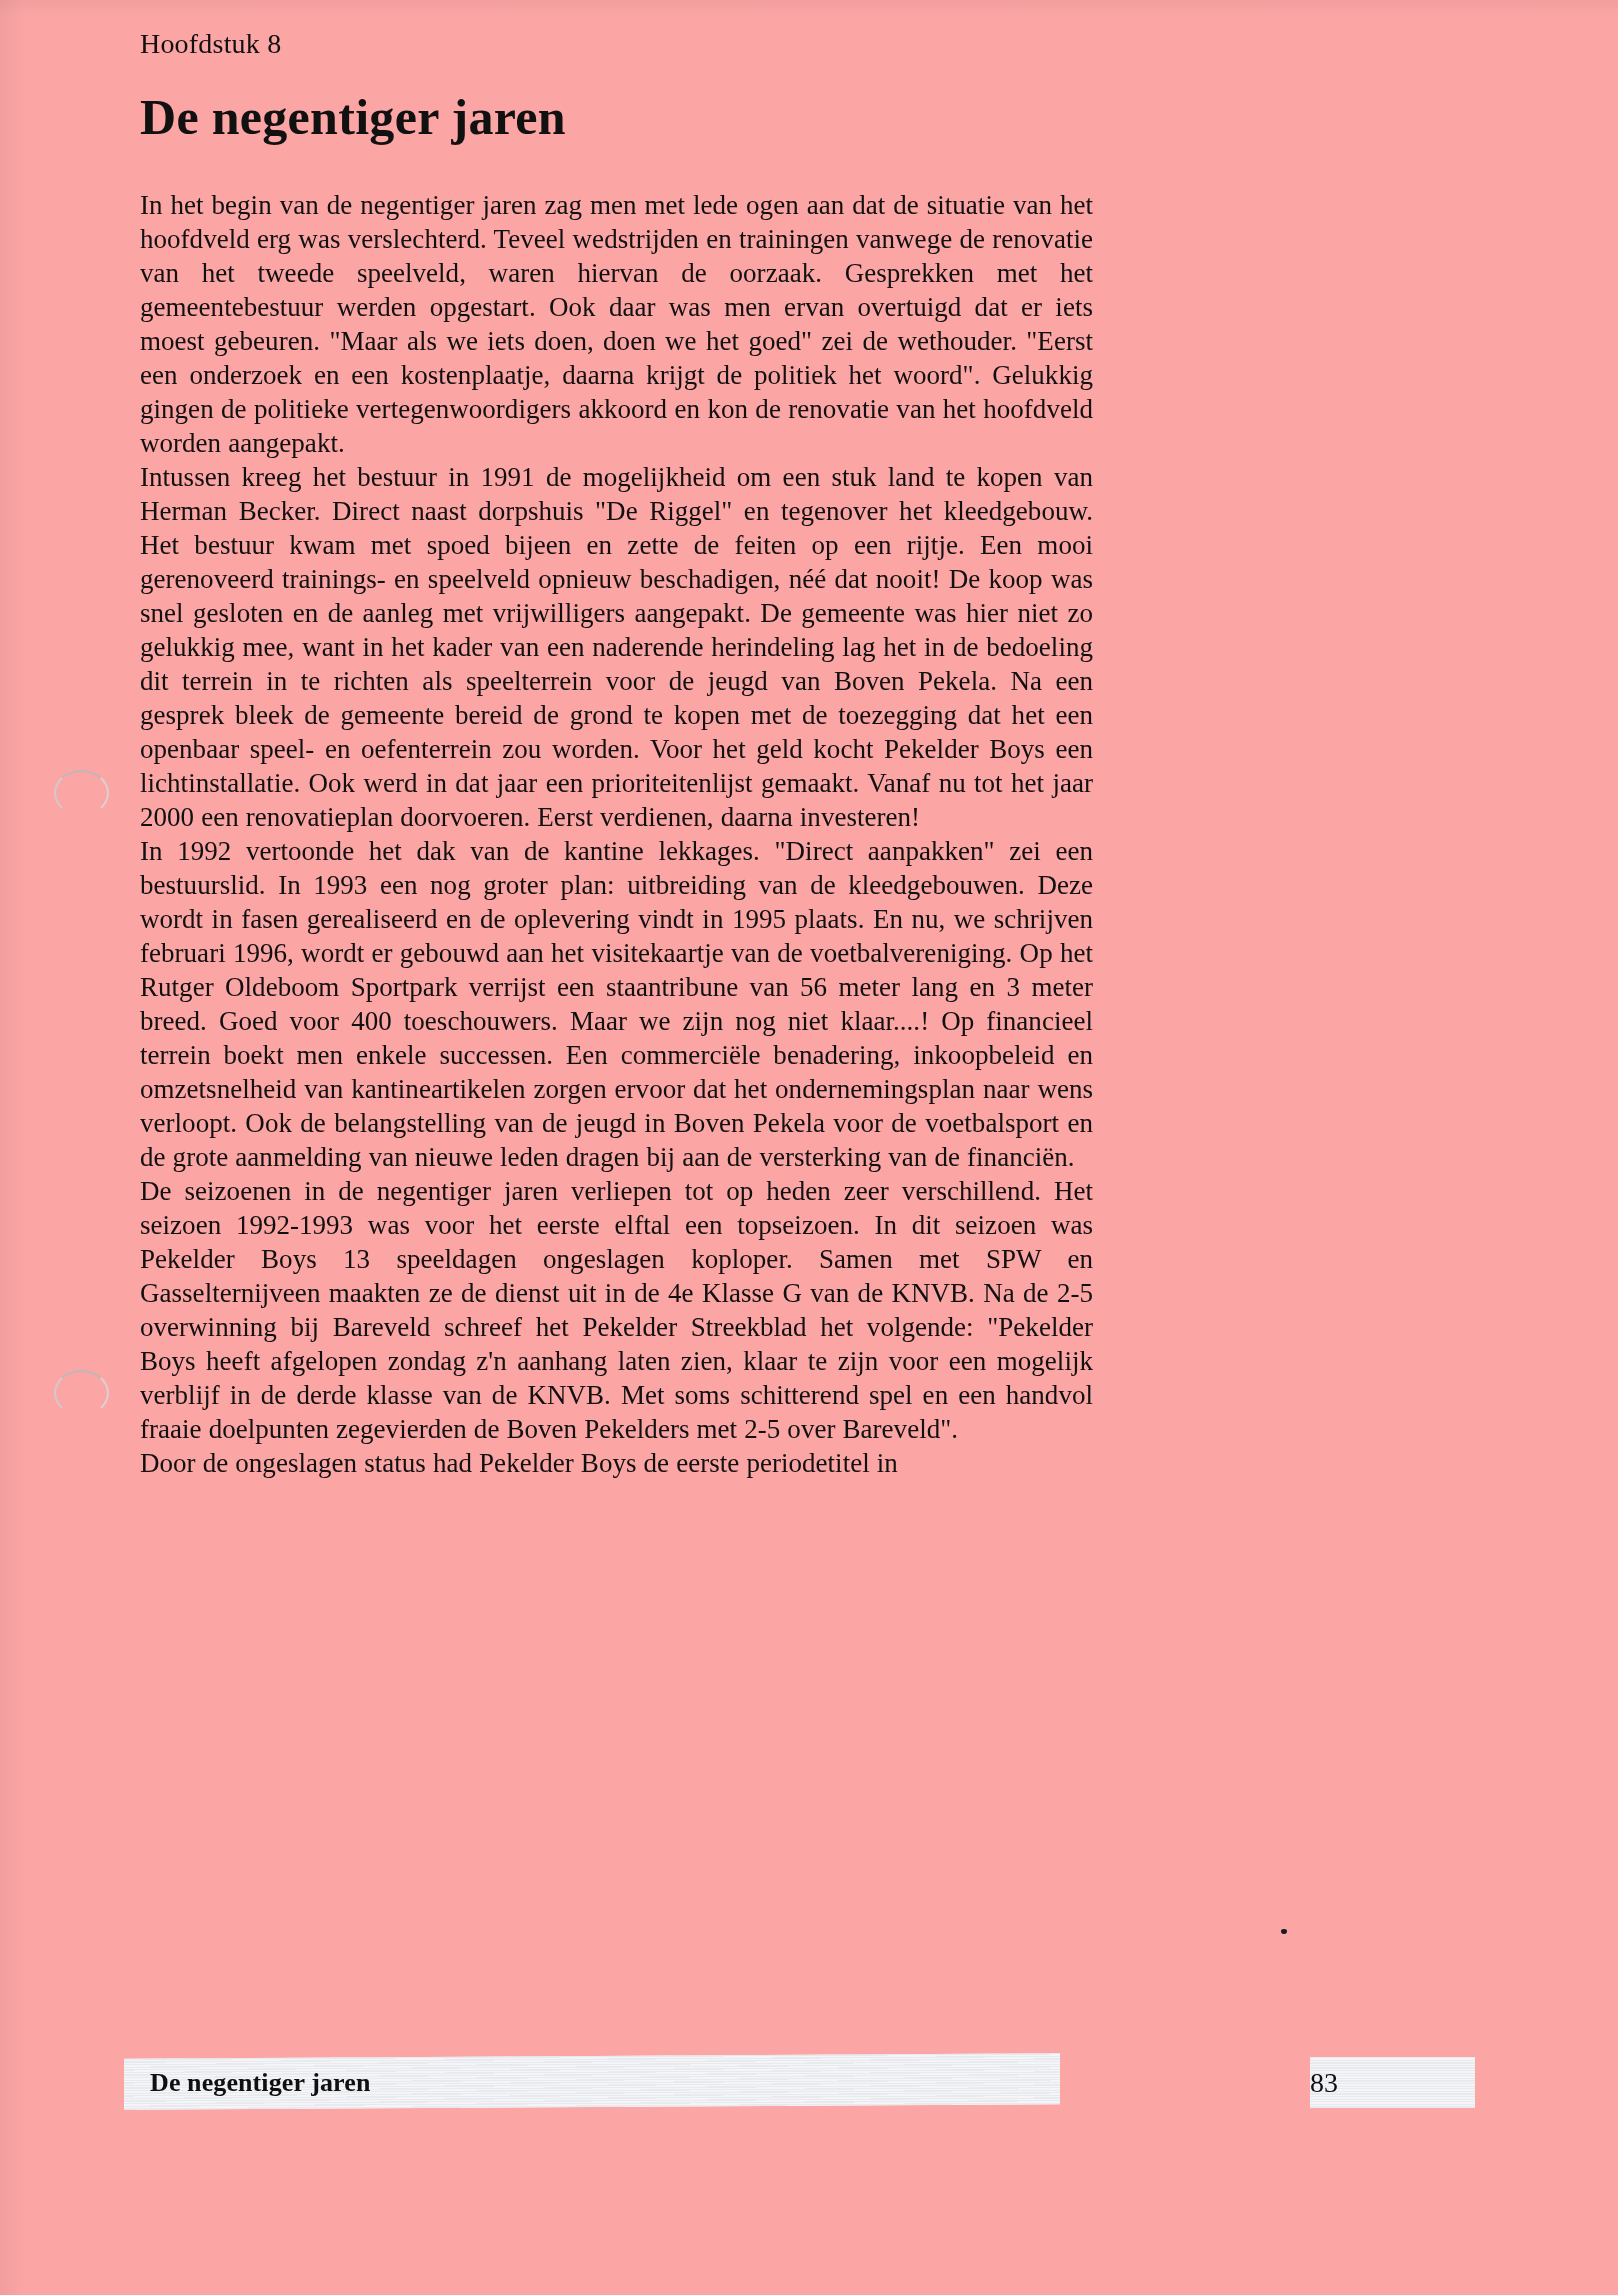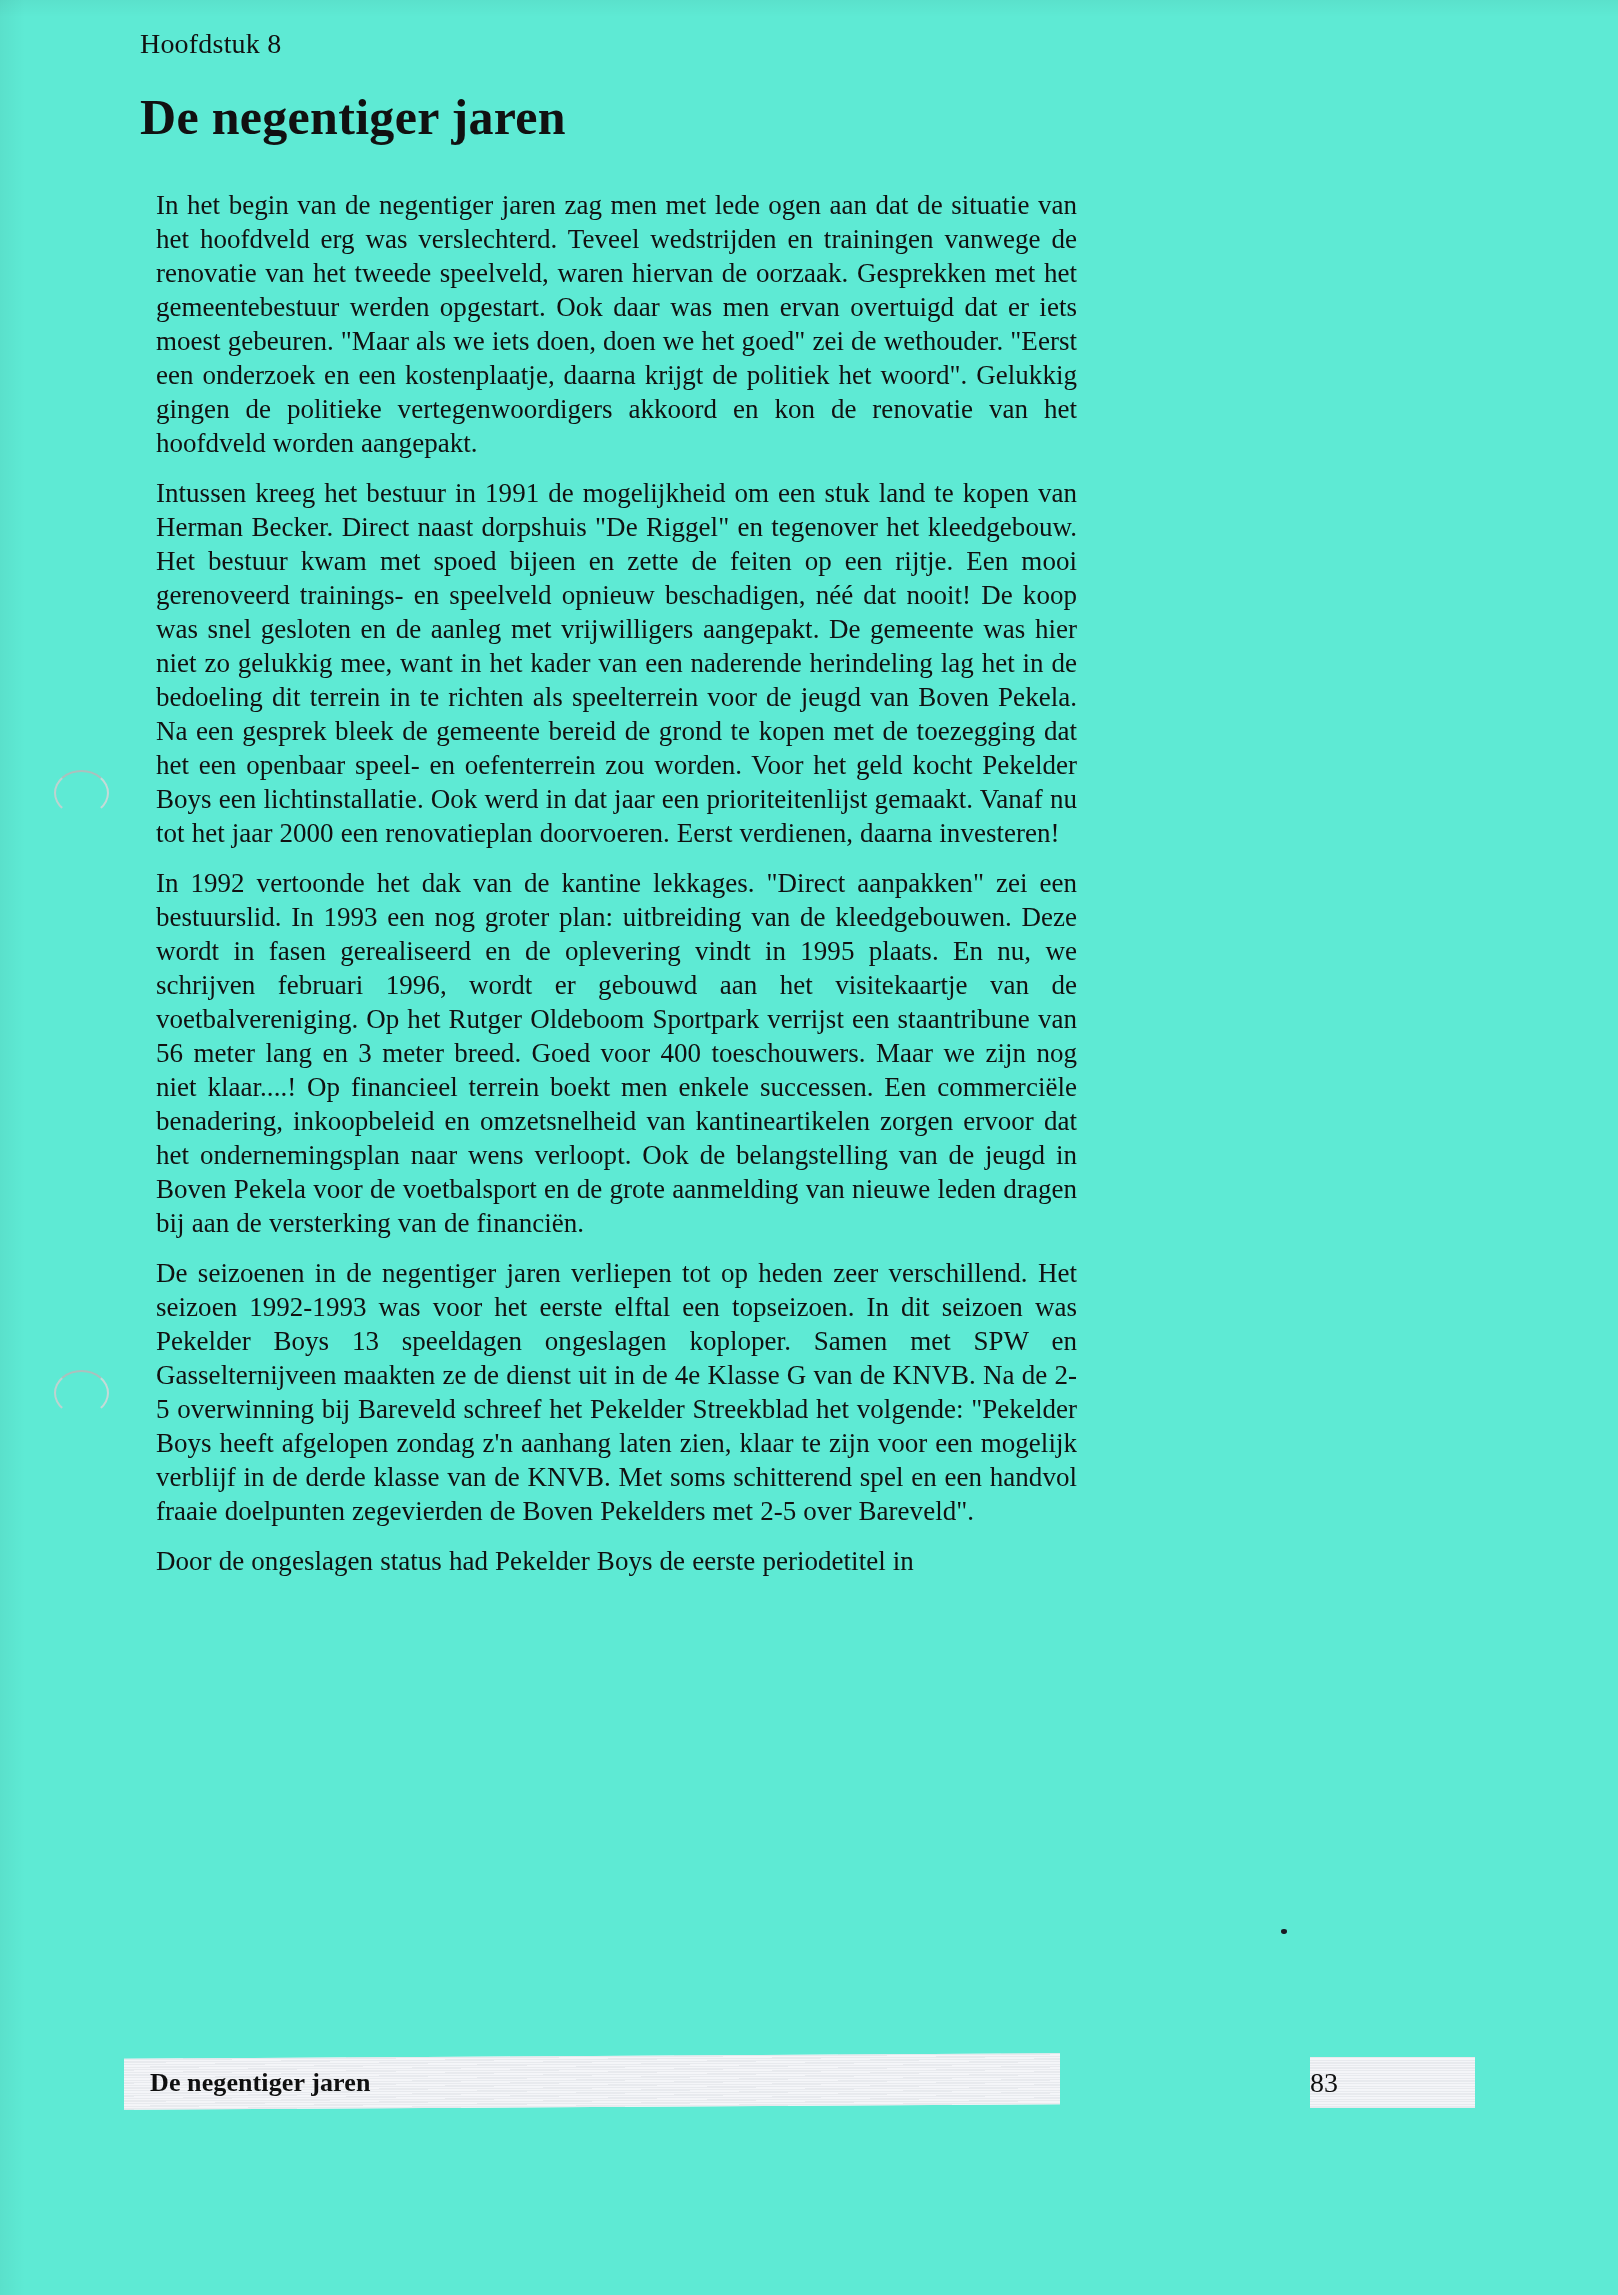--- a/index.html
+++ b/index.html
@@ -4,21 +4,21 @@
 <style>
   html, body {
     margin: 0;
     padding: 0;
     background: #ffffff;
   }
   .page {
     position: relative;
     width: 1618px;
     height: 2295px;
-    background: #5eead4;
+    background: #fca5a5;
     overflow: hidden;
     font-family: "Liberation Serif", "DejaVu Serif", serif;
     color: #111111;
   }
 
   
   .scan-arc {
     position: absolute;
     width: 51px;
     height: 42px;
@@ -71,21 +71,21 @@
   .chapter-title {
     font-family: "Liberation Serif", "DejaVu Serif", serif;
     font-weight: bold;
     font-size: 50px;
     line-height: 1.0;
     letter-spacing: 0.3px;
     margin: 0 0 46px 0;
   }
 
   .body-text p {
-    margin: 16px;
+    margin: 0;
     font-size: 27px;
     line-height: 34px;
     text-align: justify;
     text-justify: inter-word;
     letter-spacing: 0.03px;
     word-spacing: 0.3px;
     -webkit-hyphens: none;
     hyphens: none;
   }
   .body-text p.last-of-block {

